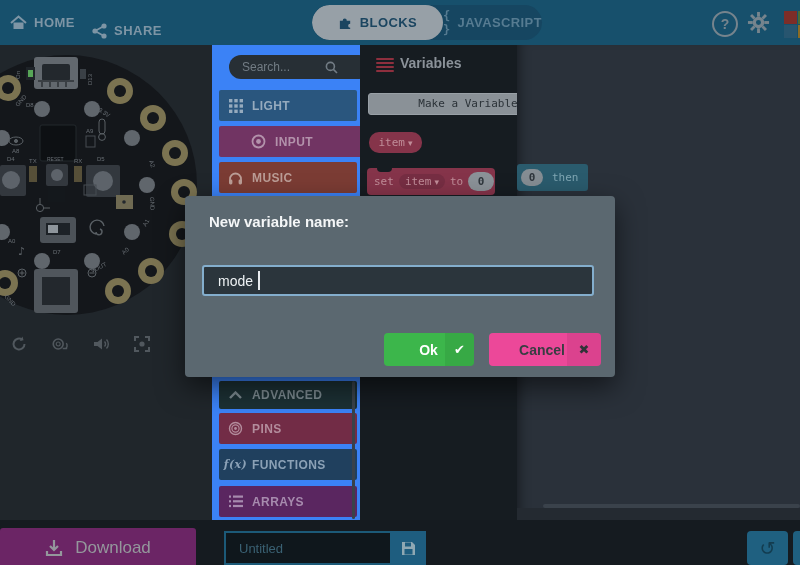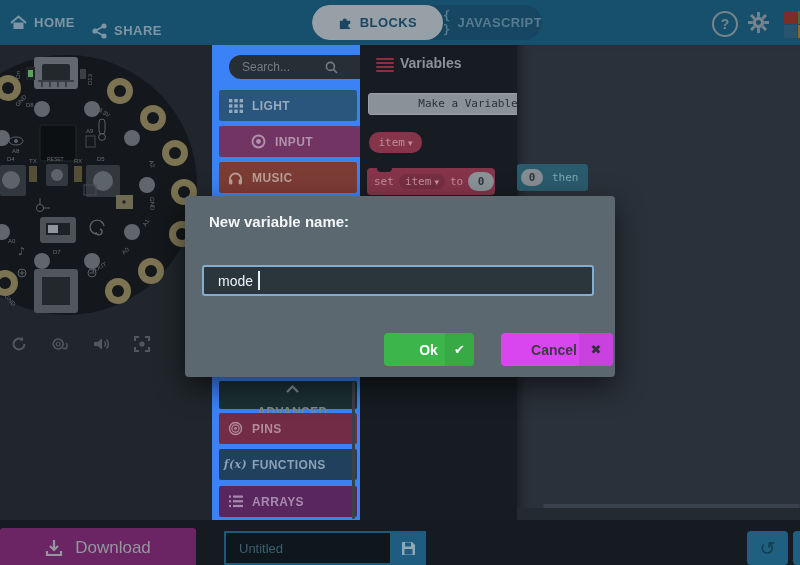--- a/index.html
+++ b/index.html
@@ -38,21 +38,21 @@
              font-family:"Liberation Sans",sans-serif;outline:none;}
   .searchbox::placeholder{color:#727c84;}
   .search-mag{position:absolute;left:113px;top:16px;pointer-events:none;}
   .cat{position:absolute;left:7px;width:129px;height:31px;border-radius:2px;display:flex;
        align-items:center;padding-left:9px;gap:9px;font-size:12px;font-weight:700;
        letter-spacing:.4px;cursor:pointer;}
   .cat .cicon{width:15px;height:15px;display:flex;align-items:center;justify-content:center;flex:0 0 15px;}
   .cat-light{top:45px;background:#2a567e;color:#96abbe;}
   .cat-input{top:81px;background:#713463;color:#b392ab;padding-left:32px;}
   .cat-music{top:117px;background:#7b3c34;color:#bb9d96;}
-  .cat-advanced{top:336px;background:#1c3034;color:#7b898f;height:28px;flex-direction:column;}
+  .cat-advanced{top:336px;background:#1c3034;color:#7b898f;height:28px;}
   .cat-pins{top:368px;background:#722c46;color:#b38c9c;}
   .cat-functions{top:404px;background:#20405e;color:#8ba1b6;}
   .cat-arrays{top:441px;background:#5a2660;color:#a78bae;}
   .fx-glyph{font-style:italic;font-size:11px;font-family:"DejaVu Serif",serif;}
   .tb-scroll{position:absolute;left:140px;top:336px;width:3px;height:138px;background:#39424a;border-radius:2px;}
 
   
   .flyout{position:absolute;left:360px;top:45px;width:157px;height:475px;background:#161c21;}
   .fly-head-icon{position:absolute;left:16px;top:13px;width:18px;height:14px;}
   .fly-head-icon div{height:2.4px;background:#8e2f3e;margin-bottom:1.5px;border-radius:1px;}
@@ -91,21 +91,21 @@
                padding:0 0 0 14px;box-sizing:border-box;outline:none;
                font-family:"Liberation Sans",sans-serif;}
   .caret{position:absolute;left:73px;top:75px;width:1.5px;height:19px;background:#e8ecef;pointer-events:none;}
   .mbtn{position:absolute;top:137px;height:33px;border-radius:4px;display:flex;overflow:hidden;
         cursor:pointer;font-size:14px;}
   .mbtn .lbl{flex:1;display:flex;align-items:center;justify-content:center;font-weight:700;margin-left:28px;}
   .mbtn .ic{display:flex;align-items:center;justify-content:center;
             font-family:"DejaVu Sans",sans-serif;font-size:13px;background:rgba(0,0,0,.07);}
   .btn-ok{left:199px;width:90px;background:#3cb64b;color:#fff;}
   .btn-ok .ic{width:29px;}
-  .btn-cancel{left:316px;width:112px;background:#d946ef;color:#383d42;}
+  .btn-cancel{left:304px;width:112px;background:#ec4899;color:#383d42;}
   .btn-cancel .ic{width:34px;color:#2f3338;}
 
   
   .footer{position:absolute;left:0;top:520px;width:800px;height:45px;background:#151b20;}
   .download{position:absolute;left:0;top:8px;width:196px;height:40px;background:#6b2565;
             border-radius:3px;display:flex;align-items:center;justify-content:center;gap:12px;
             color:#94979c;font-size:17px;cursor:pointer;}
   .proj-name{position:absolute;left:224px;top:11px;width:166px;height:34px;background:#0f171c;
              border:2px solid #1c5a78;border-right:none;color:#6d93a4;font-size:13px;
              padding:0 0 0 13px;box-sizing:border-box;outline:none;

